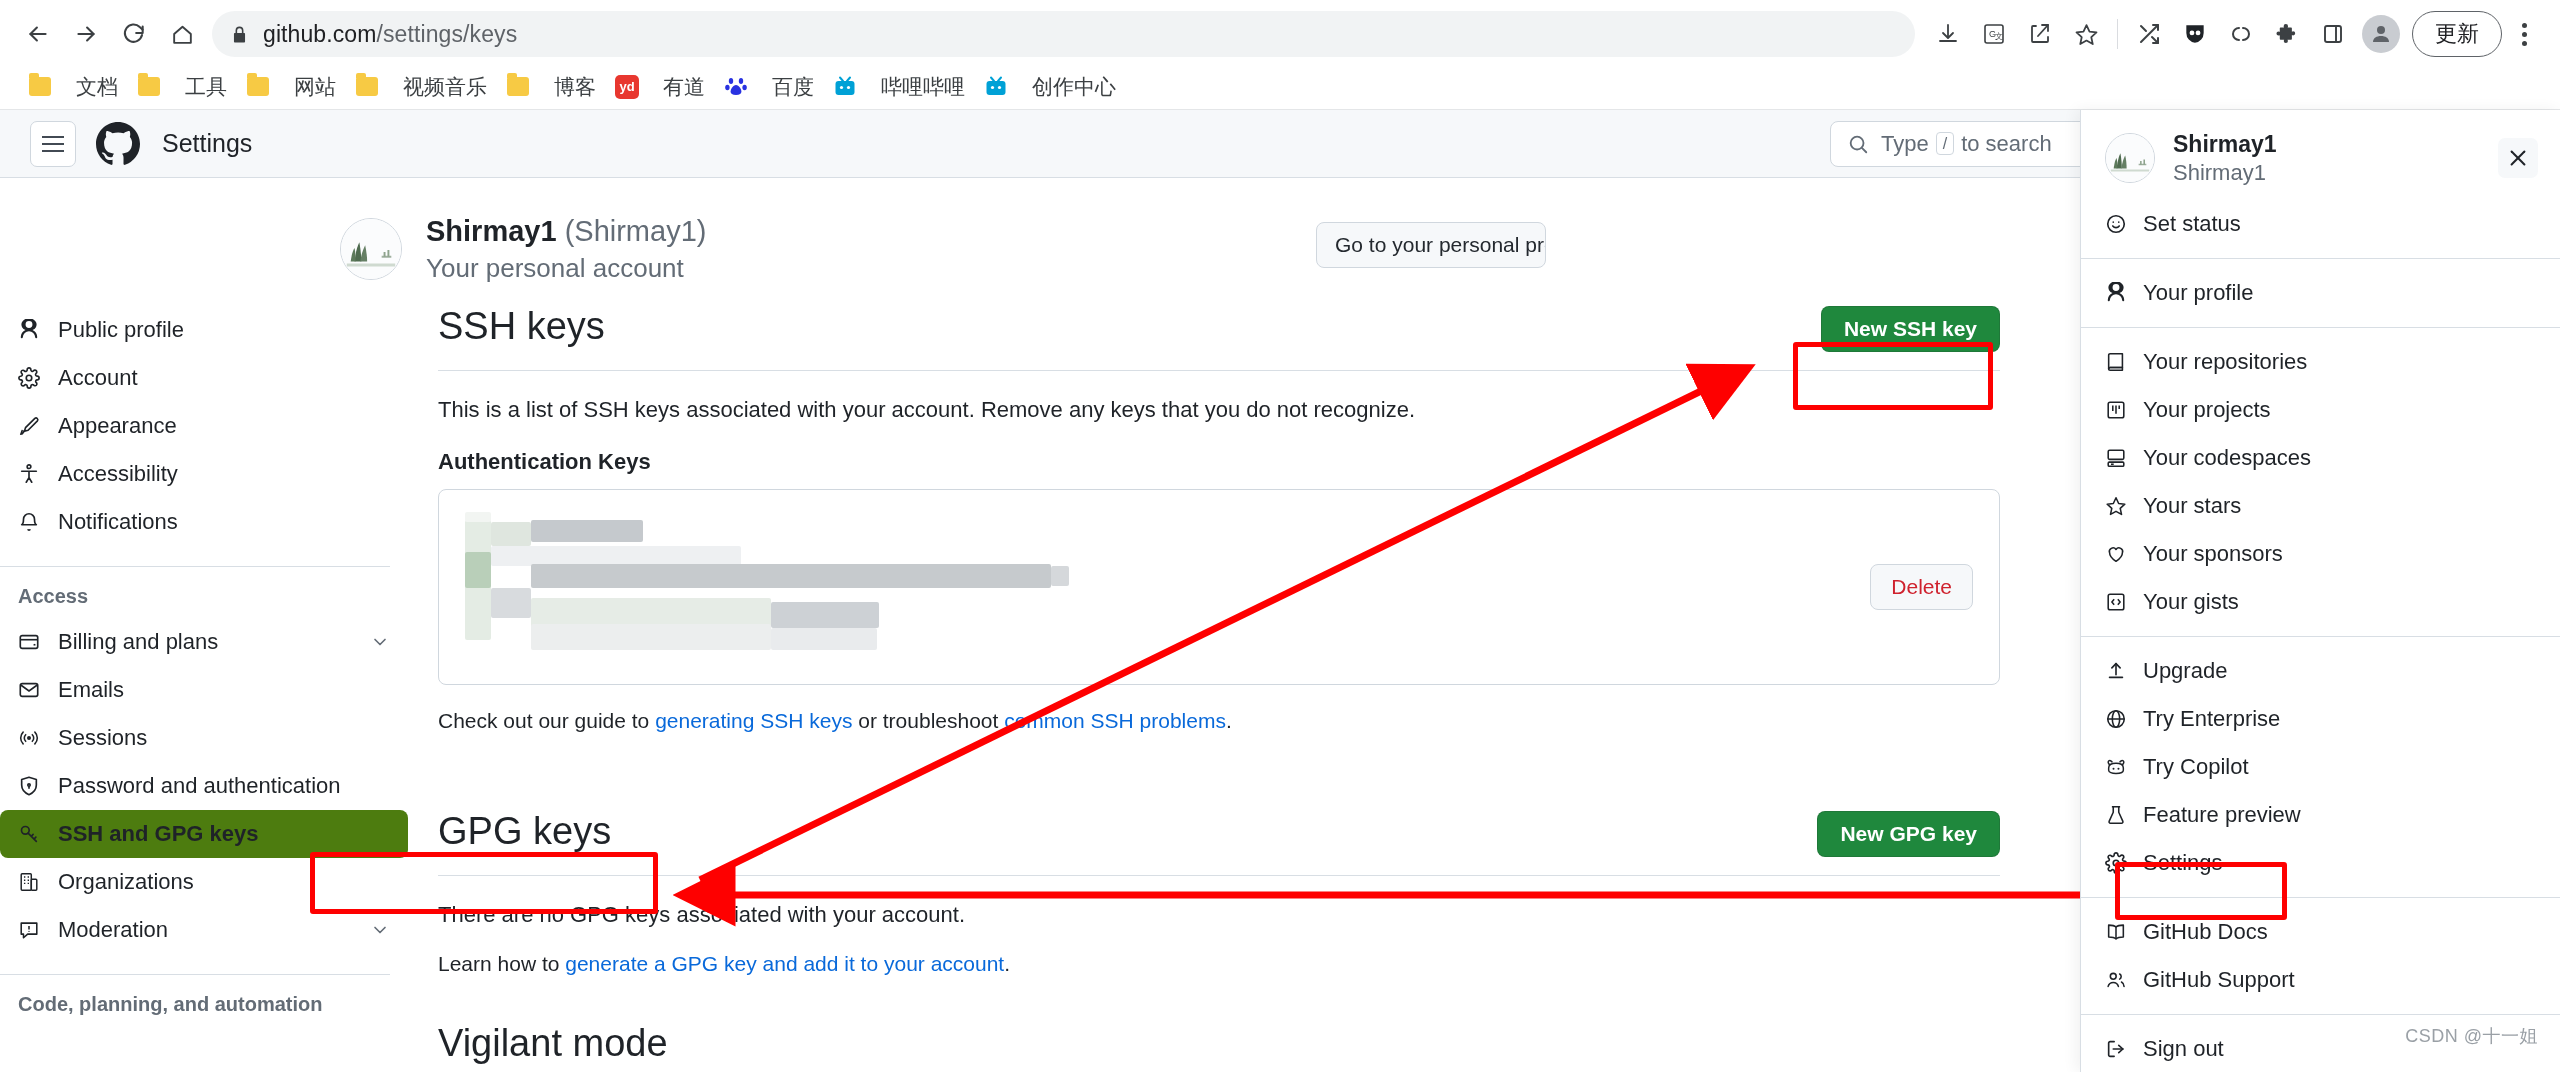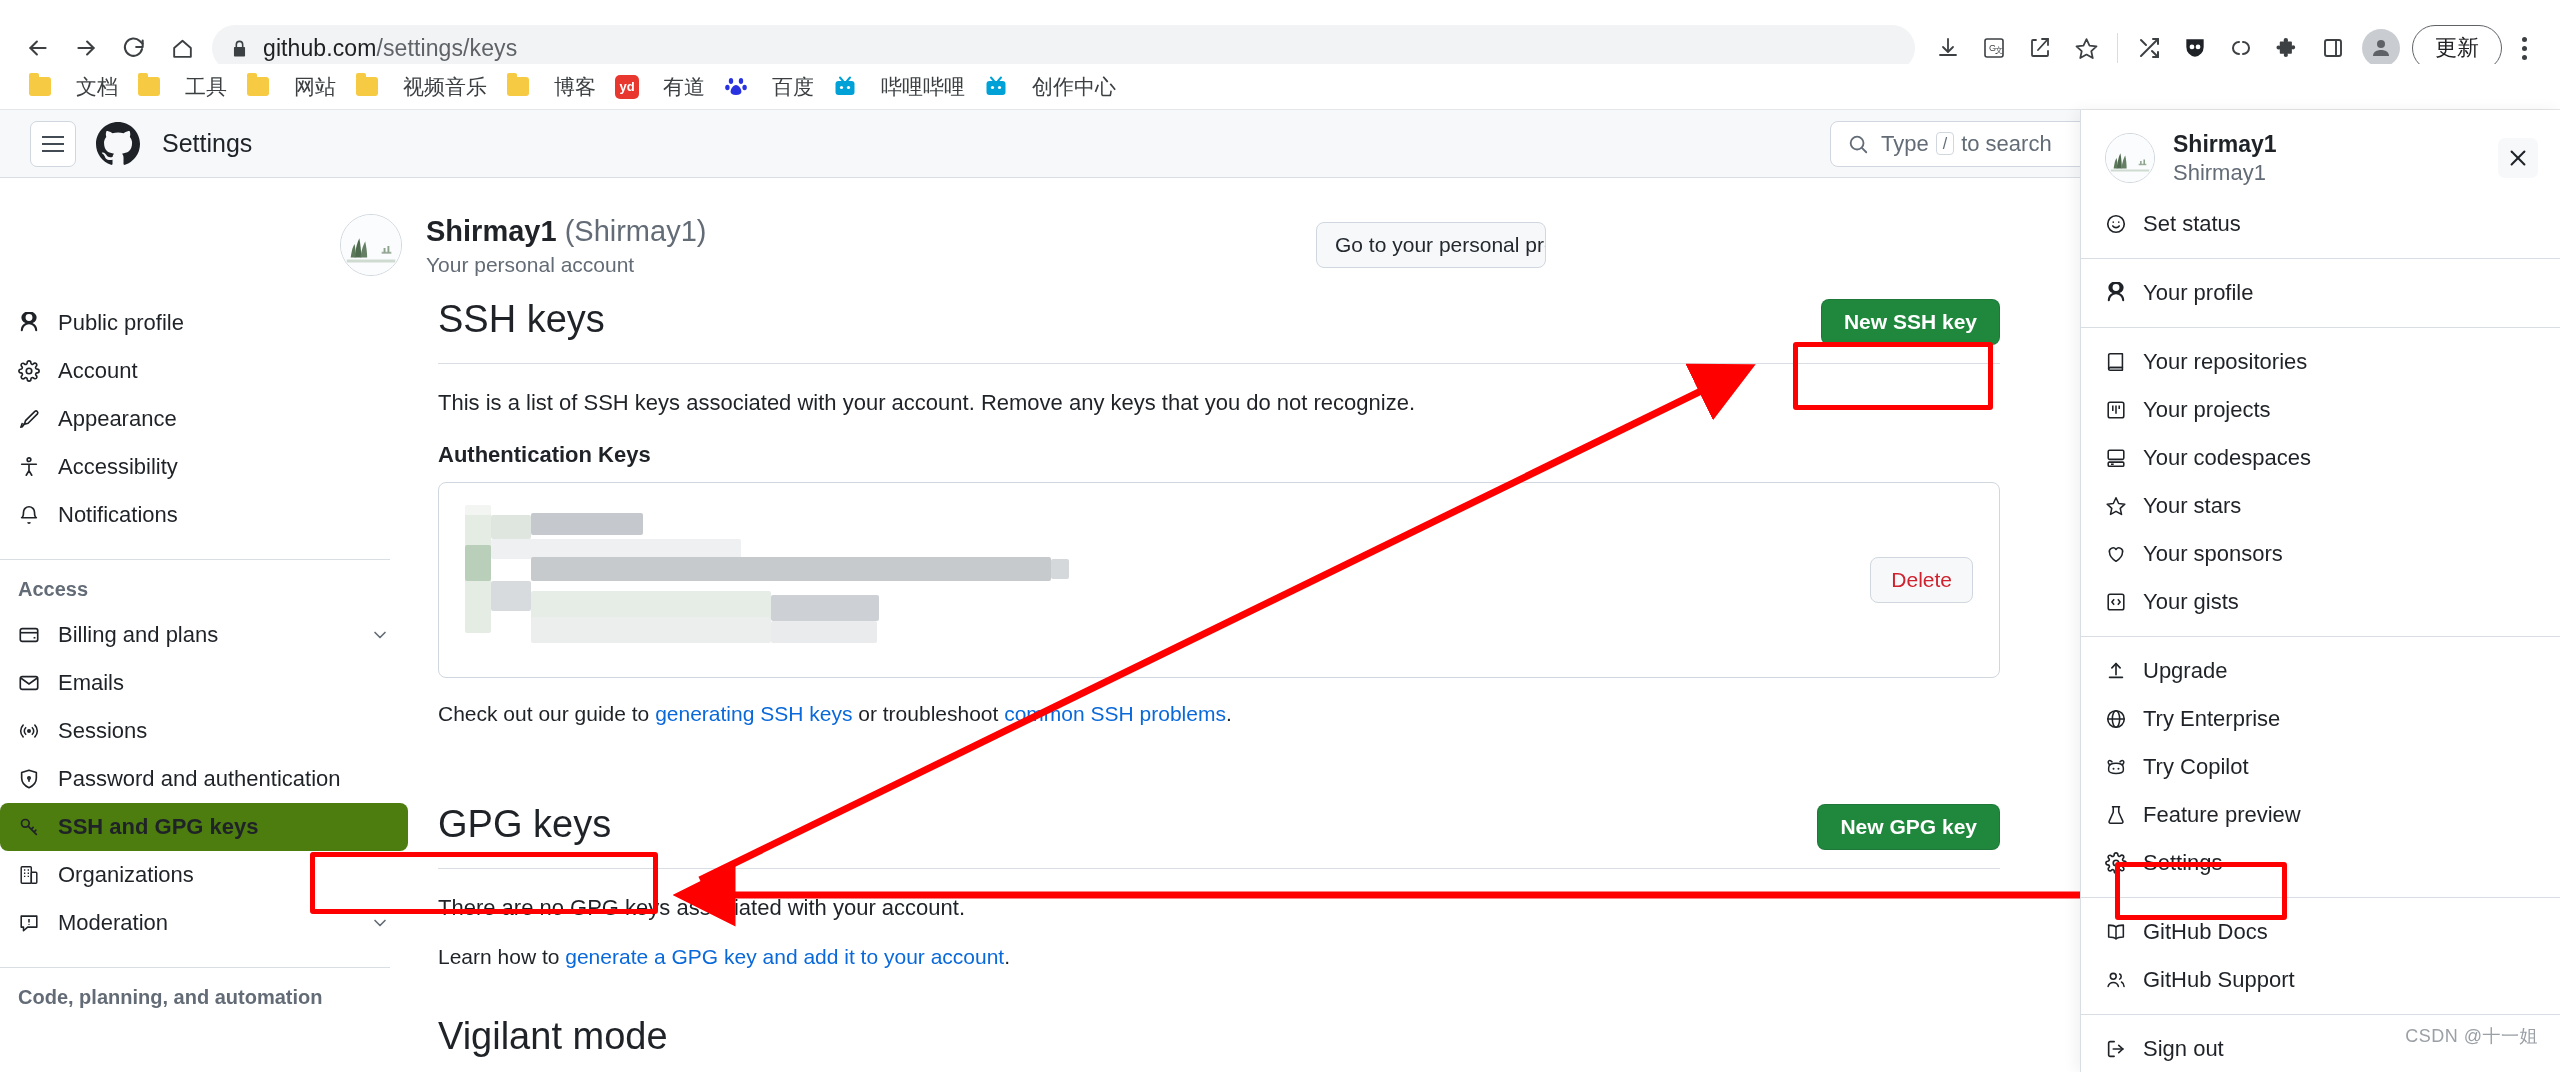--- a/index.html
+++ b/index.html
@@ -6,21 +6,21 @@
   html, body {
     width: 2560px; height: 1072px;
     overflow: hidden;
     font-family: "Liberation Sans", sans-serif;
     background: #ffffff;
   }
   body { position: relative; }
 
   
   .browser-toolbar {
-    position: absolute; top: 16px; left: 0; width: 2560px; height: 64px;
+    position: absolute; top: 2px; left: 0; width: 2560px; height: 64px;
     background: #ffffff;
     display: flex; align-items: center; padding: 0 14px;
   }
   .nav-btn {
     width: 48px; height: 48px; border-radius: 50%;
     display: flex; align-items: center; justify-content: center;
     color: #3c4043; flex: 0 0 auto; cursor: pointer;
   }
   .nav-btn svg { display: block; }
   .omnibox {
@@ -116,21 +116,21 @@
   
   .profile-strip { display: flex; align-items: center; padding: 36px 0 0 340px; position: relative; }
   .profile-ava {
     width: 62px; height: 62px; border-radius: 50%; border: 1px solid #d0d7de;
     margin-right: 24px; overflow: hidden; background: #fff; flex: 0 0 auto;
     position: relative;
   }
   .ava-art { position:absolute; inset:0; }
   .profile-name { font-size: 29px; color: #1f2328; font-weight: 600; line-height: 1.2; }
   .profile-name .handle { color: #636c76; font-weight: 400; }
-  .profile-sub { font-size: 21px; color: #636c76; margin-top: 4px; }
+  .profile-sub { font-size: 26px; color: #636c76; margin-top: 4px; }
   .go-profile-btn {
     position: absolute; right: 1014px; top: 44px;
     height: 46px; padding: 0 18px; border: 1px solid #d0d7de; border-radius: 8px;
     background: #f6f8fa; font-size: 21px; color: #24292f;
     display: flex; align-items: center; white-space: nowrap; cursor: pointer;
     overflow: hidden; max-width: 230px;
   }
 
   
   .gh-body { display: flex; margin-top: 22px; }

